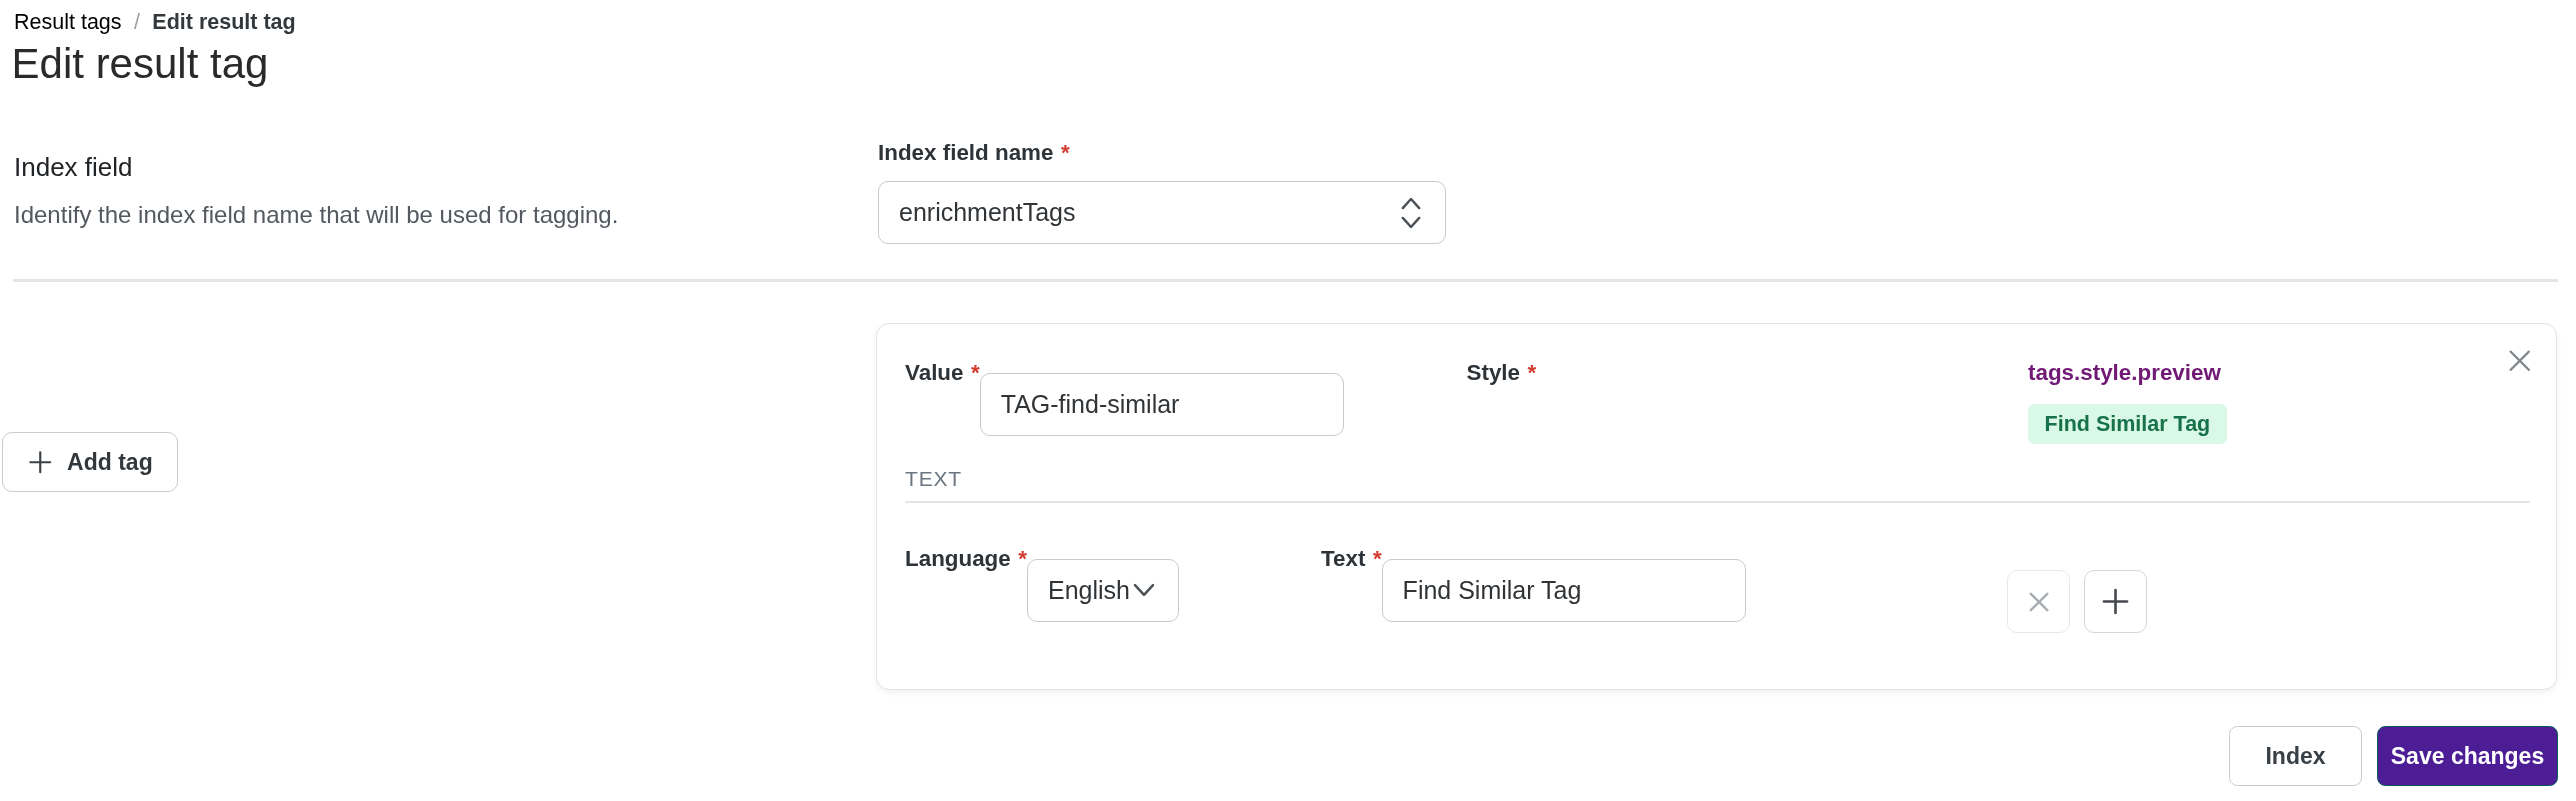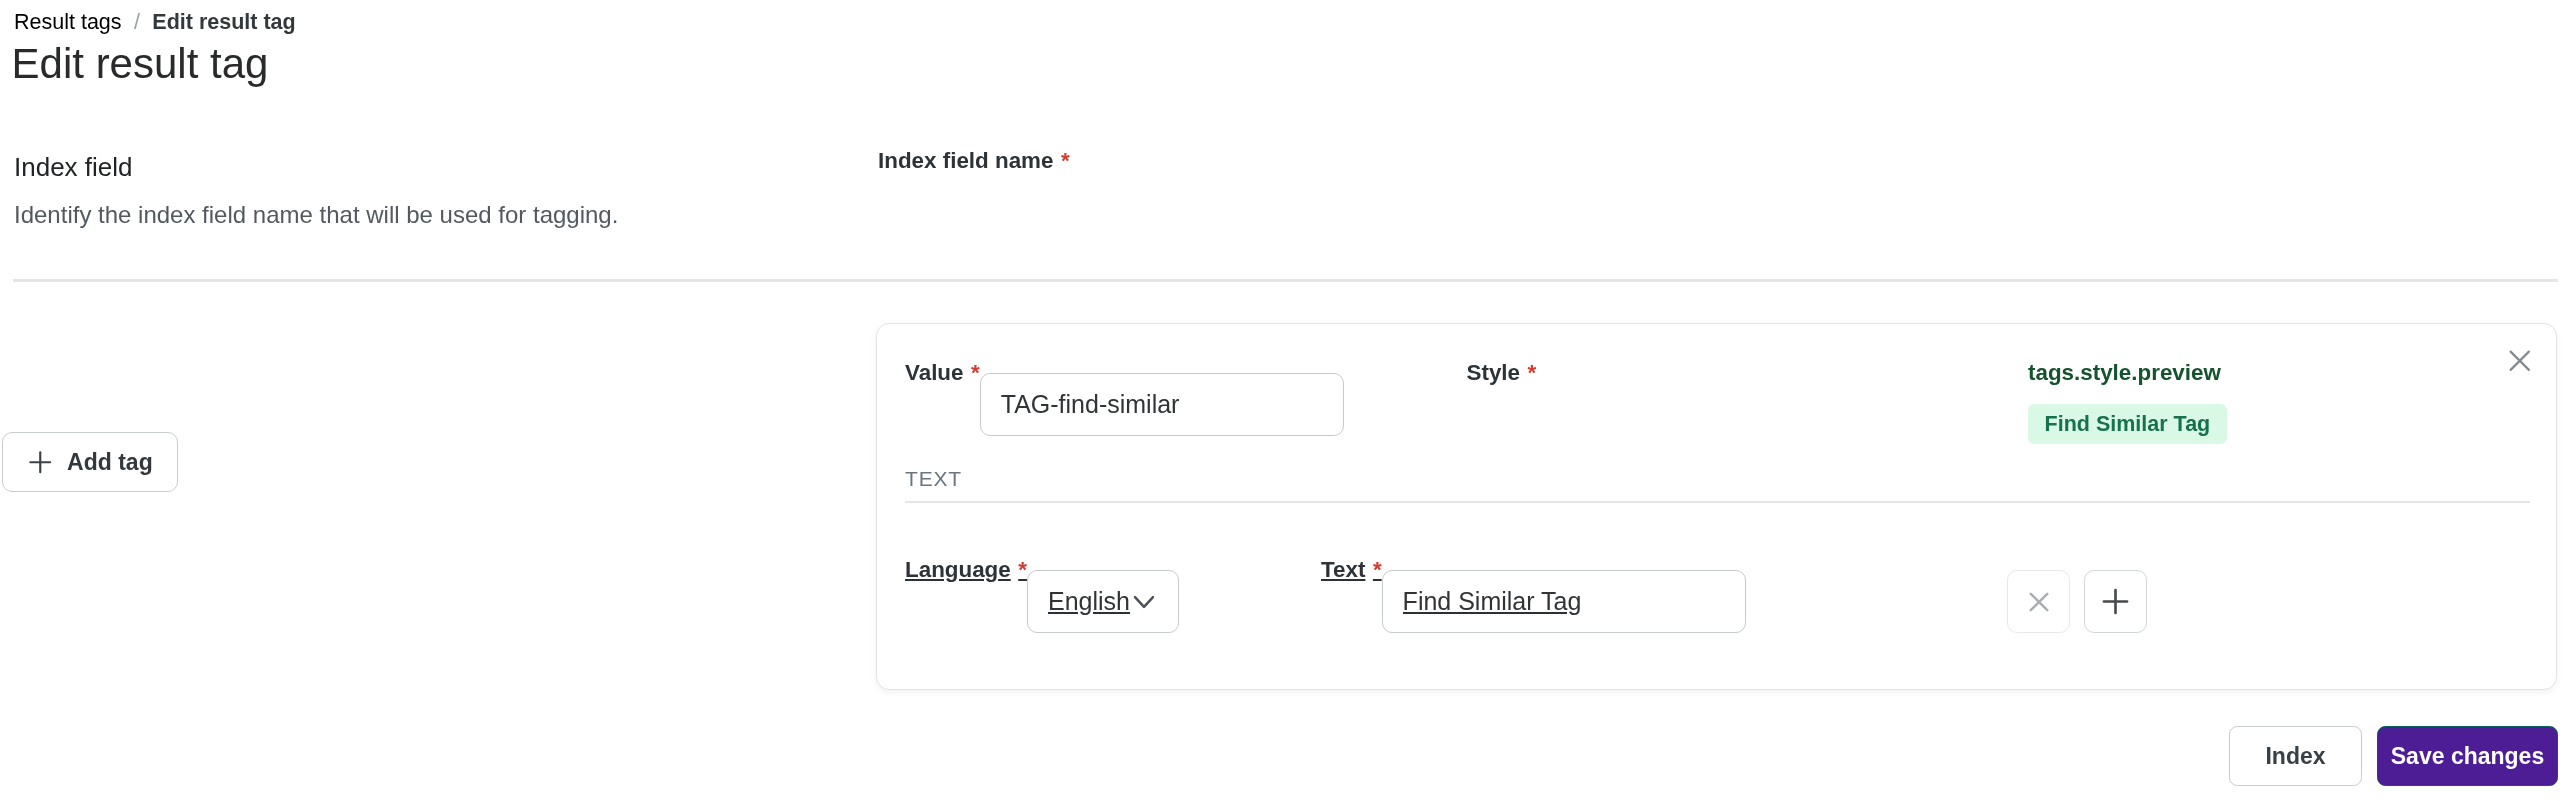--- a/index.html
+++ b/index.html
@@ -33,21 +33,21 @@
     font-size: 25px; color: #303437; padding: 0 20px;
   }
   .text-input input {
     border: none; outline: none; width: 100%; font-size: 25px; color: #303437;
     font-family: "Liberation Sans", "DejaVu Sans", sans-serif; background: transparent;
   }
   .select-box, .combo-box { justify-content: space-between; cursor: pointer; }
   .icon-svg { flex: 0 0 auto; }
 
   
-  .index-field-group { position: absolute; left: 878px; top: 148px; width: 568px; }
+  .index-field-group { position: absolute; left: 878px; top: 140px; width: 568px; }
   .index-field-group .combo-box { margin-top: 15px; }
 
   
   .add-tag-btn {
     position: absolute; left: 2px; top: 432px; width: 176px; height: 60px;
     border: 1.7px solid #c9cdd1; border-radius: 10px; background: #fff;
     display: flex; align-items: center; justify-content: center; gap: 13.3px;
     font-size: 23px; font-weight: 600; color: #33383c; cursor: pointer;
   }
 
@@ -61,30 +61,30 @@
   .card-close {
     position: absolute; top: 16.6px; right: 16.6px; width: 40px; height: 40px;
     display: flex; align-items: center; justify-content: center; cursor: pointer; background: none; border: none;
   }
   .card-row1 { display: flex; align-items: flex-start; }
   .fld { display: flex; flex-direction: row; }
   .fld .text-input, .fld .select-box { margin-top: 13.3px; }
   .fld-value { width: 535px; }
   .fld-style { width: 530px; margin-left: 26.5px; }
   .preview-block { margin-left: 31.5px; display: flex; flex-direction: column; }
-  .preview-label { font-size: 22.4px; font-weight: 700; color: #14532d; }
+  .preview-label { font-size: 22.4px; font-weight: 700; color: #701a75; }
   .preview-tag {
     margin-top: 18px; align-self: flex-start;
     background: #d9f8e6; color: #17714a;
     font-size: 21.5px; font-weight: 600;
     padding: 7.5px 16.6px; border-radius: 6.6px; line-height: 1.15;
   }
   .text-group-heading { margin-top: 23px; font-size: 21px; font-weight: 500; color: #6b7680; letter-spacing: 0.8px; }
   .sub-divider { margin-top: 10px; height: 2.5px; background: #e4e5e6; }
-  .card-row2 { margin-top: 31px; display: flex; align-items: flex-end; text-decoration: underline; }
+  .card-row2 { margin-top: 31px; display: flex; align-items: center; }
   .fld-language { width: 393px; }
   .fld-text { width: 673px; margin-left: 23px; }
   .inline-btn {
     width: 63px; height: 63px; margin-top: 36px; background: #fff;
     display: flex; align-items: center; justify-content: center; cursor: pointer;
     border-radius: 10px;
   }
   .remove-lang-btn { margin-left: 13.3px; border: 1.7px solid #e7e8ea; }
   .add-lang-btn { margin-left: 13.3px; border: 1.7px solid #d2d6da; }
 
@@ -109,20 +109,27 @@
 
 <div class="section-left row1">
   <div class="section-heading">Index field</div>
   <div class="section-desc">Identify the index field name that will be used for tagging.</div>
 </div>
 
 <div class="index-field-group">
   <div class="field-label">
     <span>Index field name</span>
     <span class="req">*</span>
+  </div>
+  <div class="combo-box">
+    <span>enrichmentTags</span>
+    <svg class="icon-svg" width="28" height="38" viewBox="0 0 34 46" fill="none" stroke="#4c5156" stroke-width="3" stroke-linecap="round" stroke-linejoin="round">
+      <polyline points="7,17 17,6 27,17"></polyline>
+      <polyline points="7,29 17,40 27,29"></polyline>
+    </svg>
   </div>
 </div>
 
 <div class="divider"></div>
 
 <div class="section-left row2">
 </div>
 
 <button class="add-tag-btn">
   <svg width="26.5" height="26.5" viewBox="0 0 32 32" fill="none" stroke="#3c4146" stroke-width="2.6" stroke-linecap="round">

